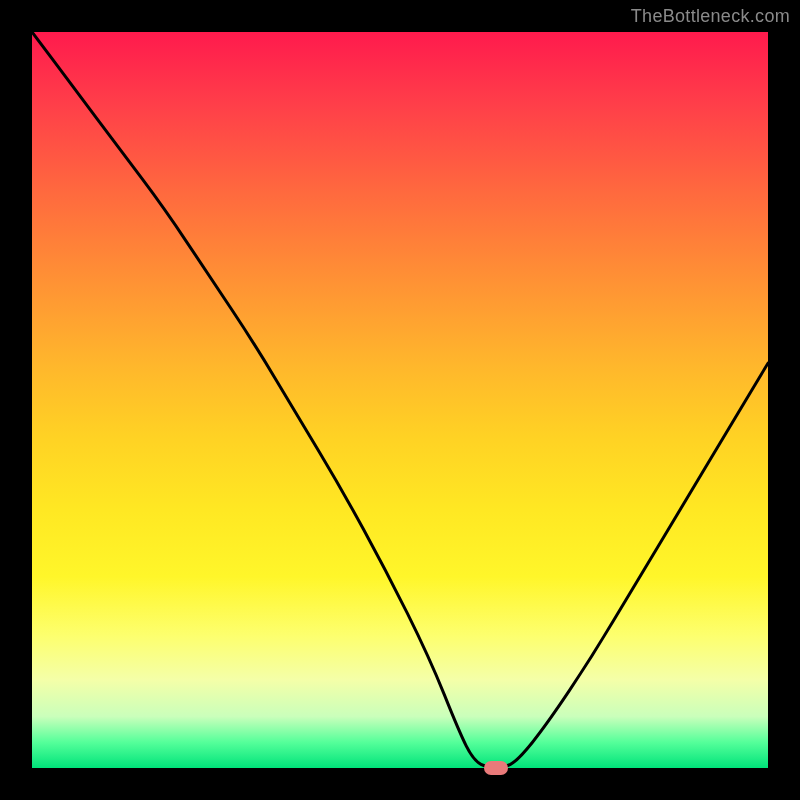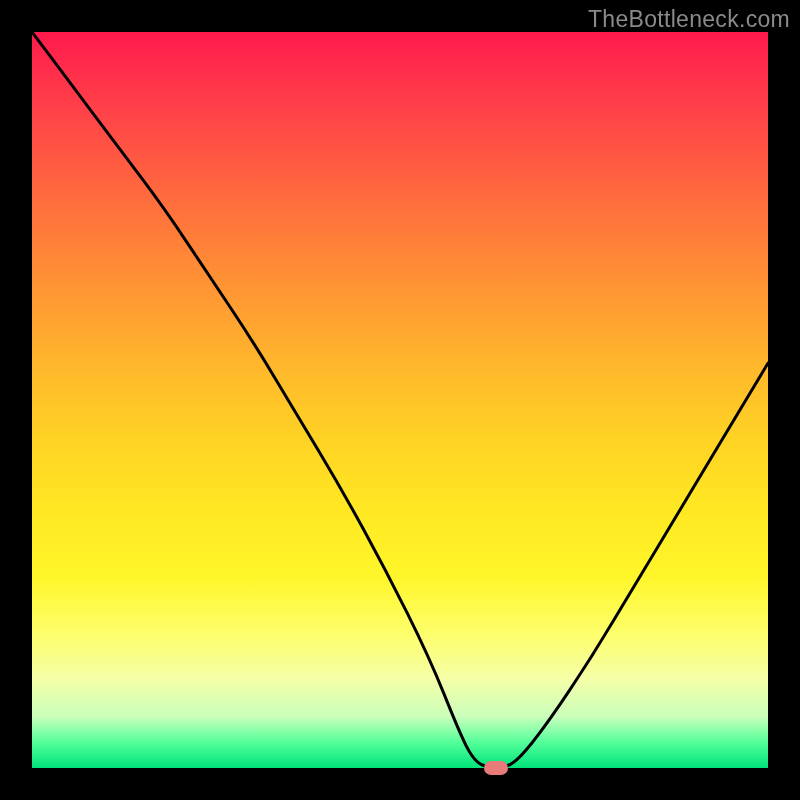--- a/index.html
+++ b/index.html
@@ -53,21 +53,21 @@
     height: 14px;
     border-radius: 7px;
     background: #e97a7a;
     transform: translate(-50%, -50%);
   }
   .watermark {
     position: absolute;
     top: 6px;
     right: 10px;
     color: #8a8a8a;
-    font-size: 23px;
+    font-size: 18px;
     font-weight: 500;
     letter-spacing: 0.3px;
     user-select: none;
   }
 </style>
 </head>
 <body>
 
 <div class="frame">
 

